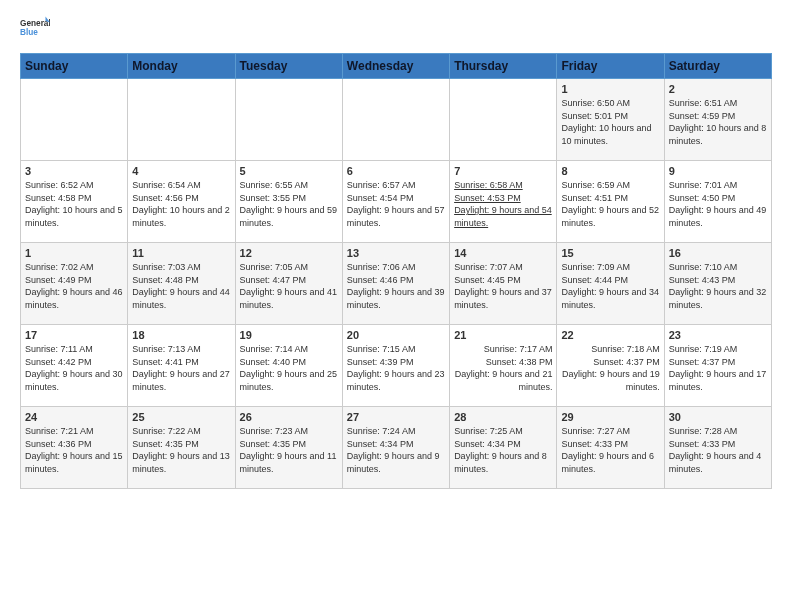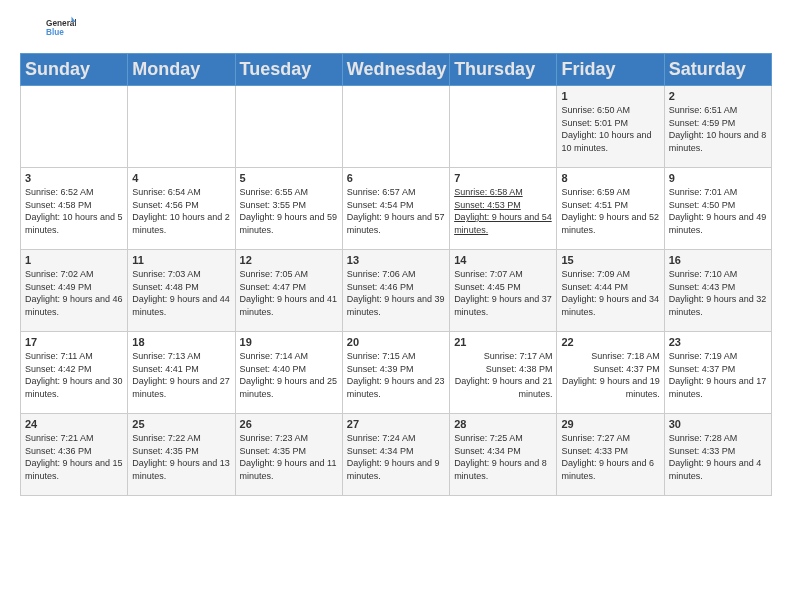--- a/index.html
+++ b/index.html
@@ -17,21 +17,20 @@
     .header-top {
       display: flex;
       align-items: flex-start;
       justify-content: space-between;
       margin-bottom: 8px;
     }
     .logo {
       display: flex;
       align-items: center;
       gap: 4px;
-      margin-left: 26px;
     }
     .logo-icon {
       width: 30px;
       height: 30px;
     }
     .title-block {
       text-align: right;
     }
     .month-title {
       font-size: 32px;
@@ -42,22 +41,22 @@
       font-size: 15px;
       color: #555;
     }
     table {
       width: 100%;
       border-collapse: collapse;
       table-layout: fixed;
     }
     thead tr th {
       background: #3a7abf;
-      color: #e5e5e5;
-      font-size: 18px;
+      color: #0f172a;
+      font-size: 12px;
       font-weight: bold;
       padding: 5px 4px;
       text-align: left;
       border: 1px solid #5a9ad0;
     }
     tbody tr td {
       vertical-align: top;
       font-size: 9.5px;
       color: #333;
       padding: 4px 4px;

